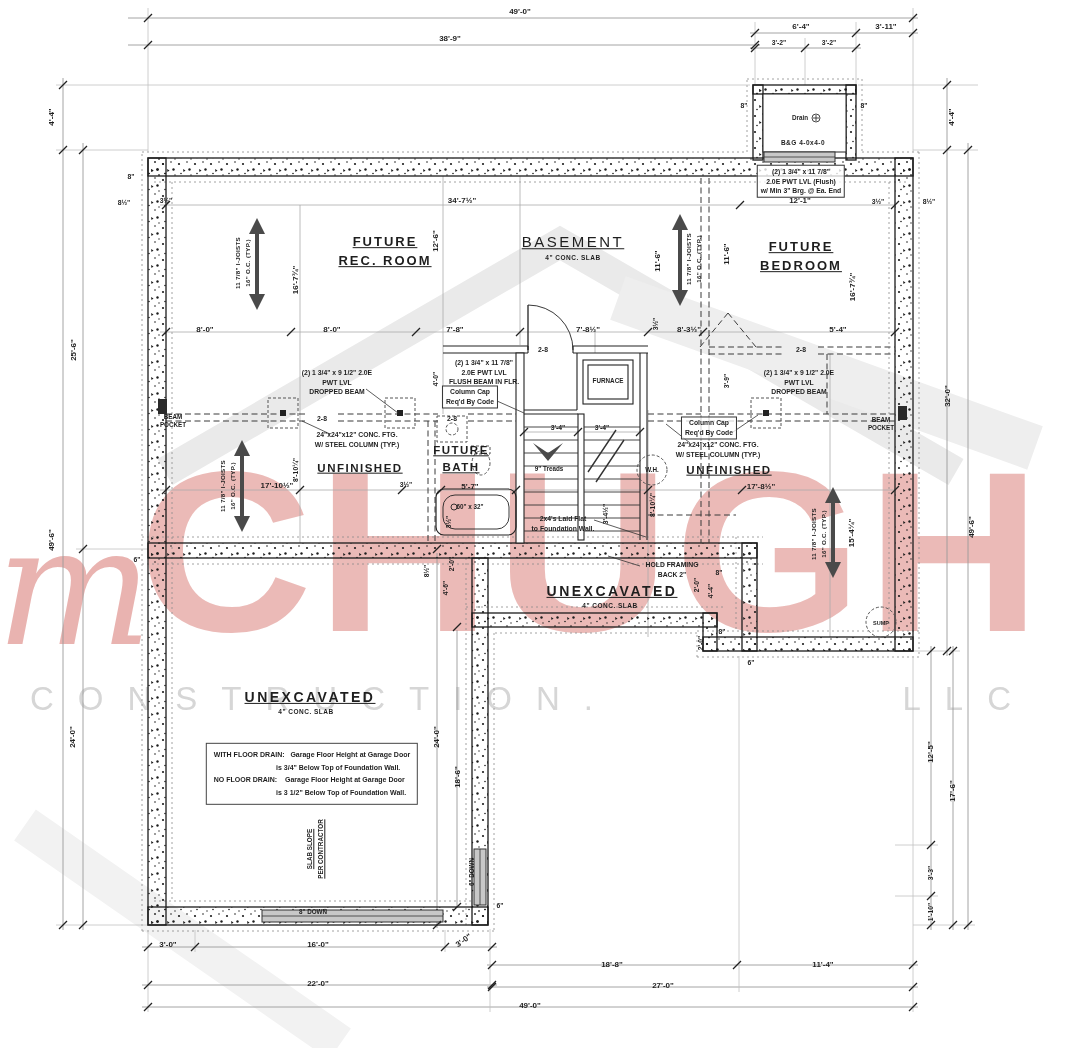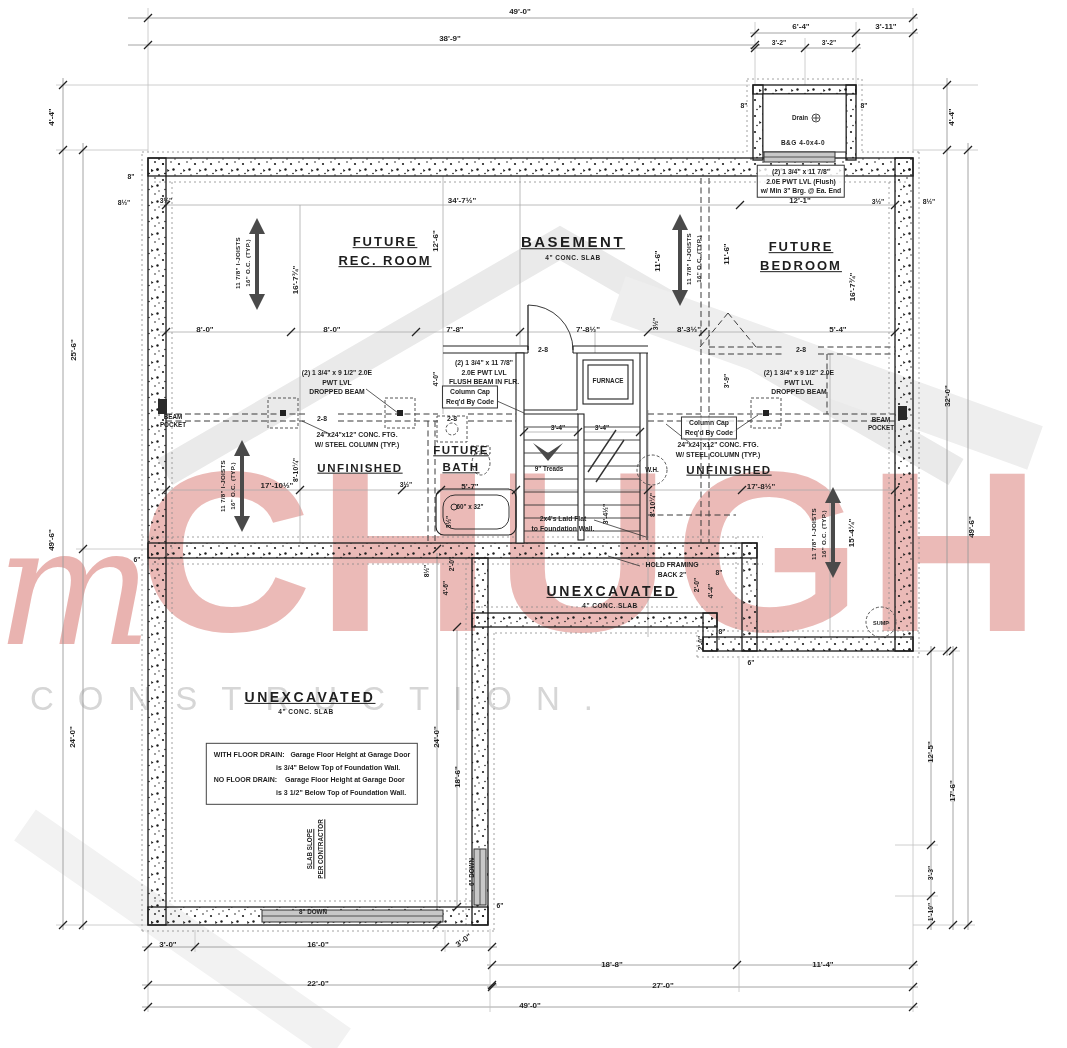--- a/index.html
+++ b/index.html
@@ -18,21 +18,21 @@
   #plan{z-index:2;position:absolute;left:0;top:0;}
   
   #labels{z-index:3;}
   .lbl{position:absolute;transform:translate(-50%,-50%);white-space:pre-line;text-align:center;
        color:#1e1e1e;font-weight:600;line-height:1.3;}
   .dim{font-size:8px;}
   .dimS{font-size:6.8px;}
   .room{font-size:13px;font-weight:bold;letter-spacing:2px;text-decoration:underline;line-height:1.45;}
   .roomS{font-size:11.5px;font-weight:bold;letter-spacing:1.5px;text-decoration:underline;line-height:1.45;}
   .roomM{font-size:14px;font-weight:bold;letter-spacing:2.5px;text-decoration:underline;}
-  .roomL{font-size:15px;font-weight:bold;letter-spacing:2.5px;text-decoration:underline;}
+  .roomL{font-size:15px;font-weight:normal;letter-spacing:2.5px;text-decoration:underline;}
   .sub{font-size:6.5px;letter-spacing:.5px;font-weight:600;}
   .note{font-size:6.8px;line-height:1.4;}
   .noteB{font-size:6.8px;border:1px solid #333;padding:1px 3px;background:rgba(255,255,255,.78);line-height:1.4;}
   .tiny{font-size:6.3px;}
   .tiny5{font-size:5.5px;}
   .tinyU{font-size:6.3px;text-decoration:underline;line-height:1.7;}
   .jt{font-size:6.2px;letter-spacing:.3px;line-height:1.55;}
   .gnote{font-size:7px;border:1px solid #444;padding:5px 7px;background:rgba(255,255,255,.72);
          text-align:left;line-height:1.8;white-space:pre;}
 </style>
@@ -44,20 +44,21 @@
   <div class="layer wm">
     <svg width="1067" height="1048">
       <polyline points="165,472 560,243 956,472" stroke="#eaeaea" stroke-width="30" fill="none"></polyline>
       <line x1="618" y1="298" x2="1035" y2="448" stroke="#eeeeee" stroke-width="46"></line>
       <line x1="25" y1="825" x2="340" y2="1044" stroke="#f2f2f2" stroke-width="38"></line>
     </svg>
     <div class="wm-m">m</div>
     <div class="wm-name">CHUGH</div>
     <div class="wm-tag">
       <span>CONSTRUCTION.</span>
+      <span>LLC</span>
     </div>
   </div>
 
   <svg id="plan" width="1067" height="1048">
     <defs>
       <pattern id="spk" width="16" height="16" patternUnits="userSpaceOnUse">
         <circle cx="3" cy="4" r="1.1" fill="#1c1c1c"></circle>
         <circle cx="11" cy="2" r="0.8" fill="#1c1c1c"></circle>
         <polygon points="7,9 9.5,10.5 7.5,12" fill="#1c1c1c"></polygon>
         <circle cx="13.5" cy="9.5" r="1.2" fill="#1c1c1c"></circle>

